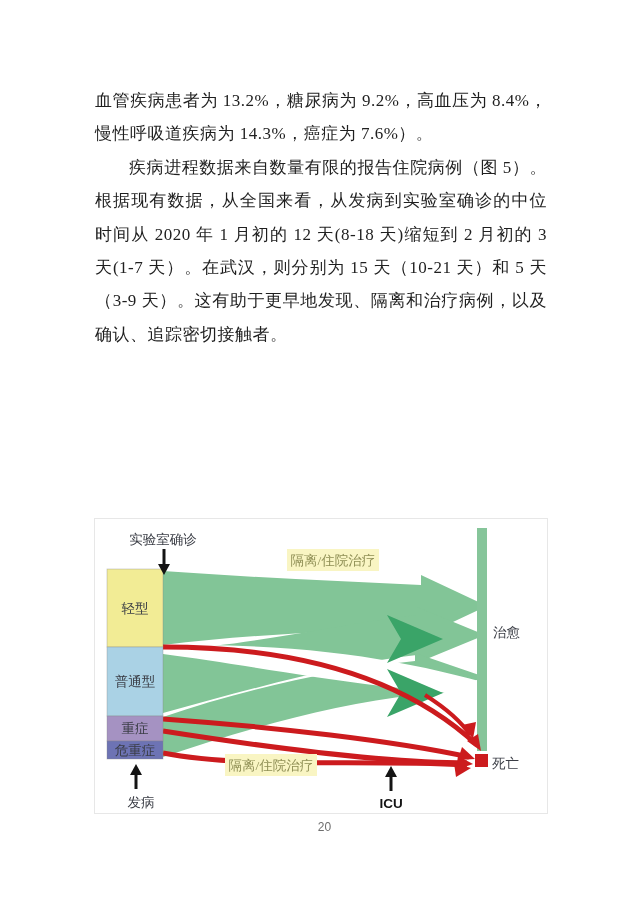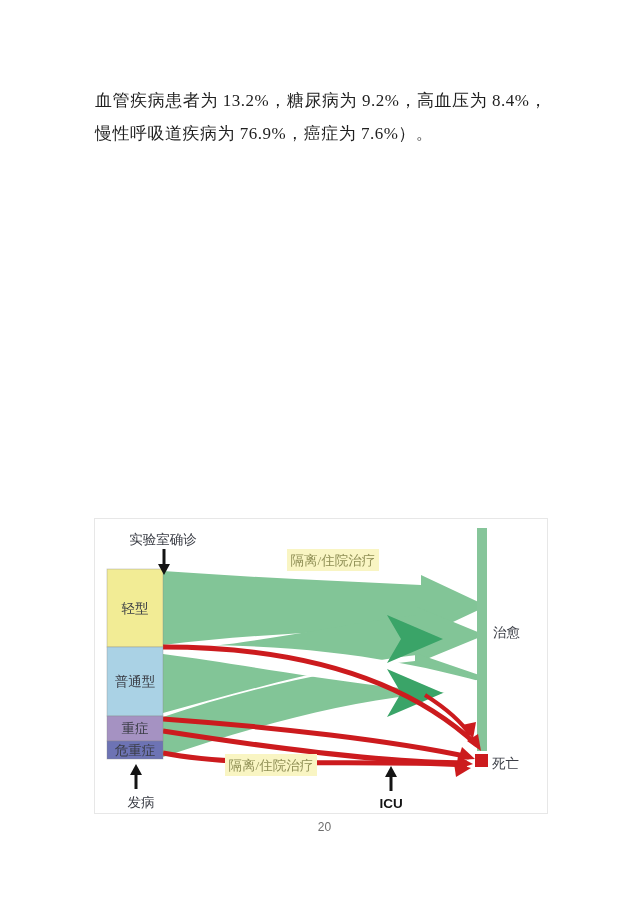--- a/index.html
+++ b/index.html
@@ -61,21 +61,22 @@
     color: #6e6e6e;
     font-family: "Liberation Sans", "DejaVu Sans", sans-serif;
   }
 </style>
 </head>
 <body>
 
 <div id="page">
 
   <div id="text-block">
-    <p>血管疾病患者为 13.2%，糖尿病为 9.2%，高血压为 8.4%，慢性呼吸道疾病为 76.9%，癌症为 7.6%）。</p>
+    <p>血管疾病患者为 13.2%，糖尿病为 9.2%，高血压为 8.4%，慢性呼吸道疾病为 14.3%，癌症为 7.6%）。</p>
+    <p class="indent">疾病进程数据来自数量有限的报告住院病例（图 5）。根据现有数据，从全国来看，从发病到实验室确诊的中位时间从 2020 年 1 月初的 12 天(8-18 天)缩短到 2 月初的 3 天(1-7 天）。在武汉，则分别为 15 天（10-21 天）和 5 天（3-9 天）。这有助于更早地发现、隔离和治疗病例，以及确认、追踪密切接触者。</p>
   </div>
 
   <div id="figure">
     <svg width="450" height="292" viewBox="0 0 450 292">
 
       <path d="M68,52 C150,58 240,62 326,66 L326,56 L392,87 L326,118 L326,108 C240,112 150,116 68,126 Z" fill="#82c597"></path>
 
       <path d="M68,132 C170,124 250,104 322,96 L322,88 L390,116 L322,144 L322,136 C250,144 170,166 68,194 Z" fill="#82c597"></path>
 
       <path d="M68,198 C150,170 240,150 320,142 L320,134 L390,158 L320,184 L320,176 C240,185 150,210 68,238 Z" fill="#82c597"></path>

